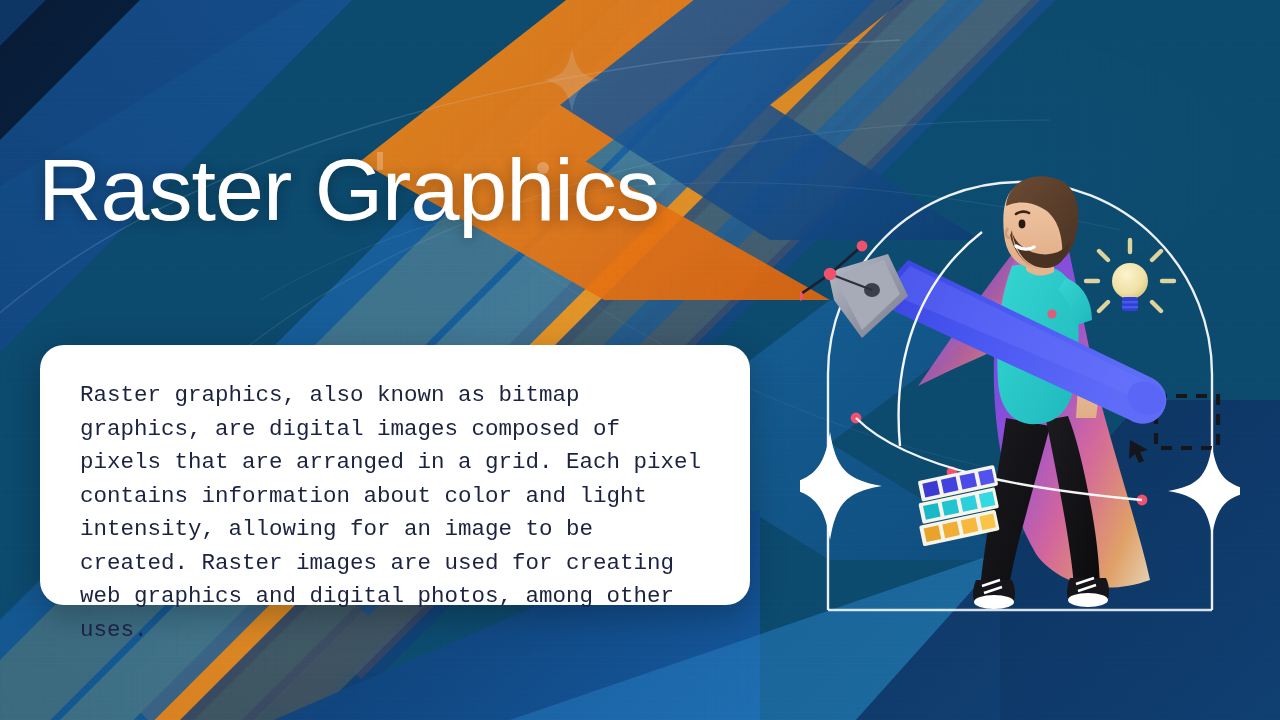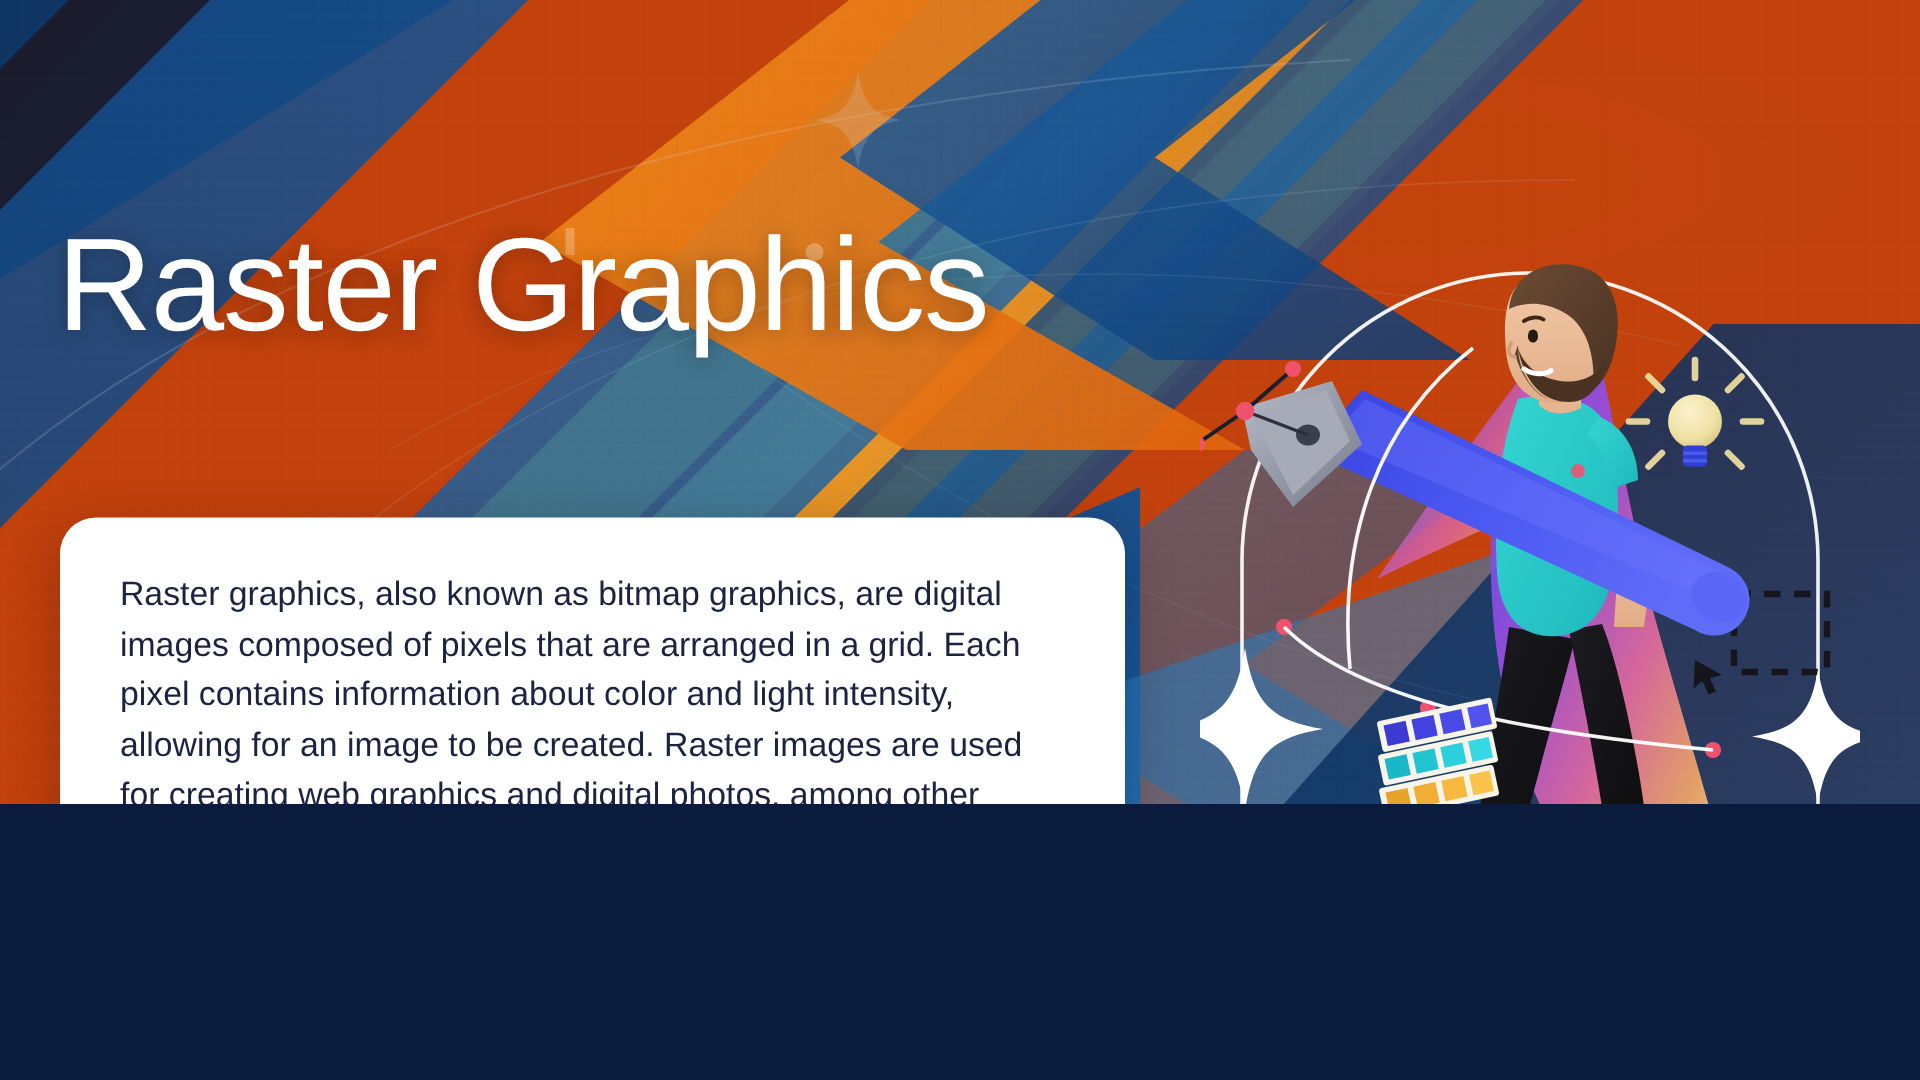--- a/index.html
+++ b/index.html
@@ -1,20 +1,20 @@
 <!DOCTYPE html>
 <html><head>
 <meta charset="utf-8">
 <style>
   * { margin:0; padding:0; box-sizing:border-box; }
   html,body { width:1280px; height:720px; overflow:hidden; background:#0a1b3d;
               font-family:"Liberation Sans", sans-serif; }
 
-  #slide { position:relative; width:1280px; height:536px; overflow:hidden;
-           background:#c2410c; }
+  #slide { position:relative; width:1280px; height:720px; overflow:hidden;
+           background:#0c4a6e; }
 
   
   .bg-layer { position:absolute; inset:0; }
 
   
   .bg-base {
     background:
       radial-gradient(120% 90% at 12% 8%, #0a1e44 0%, #0d2a55 35%, #11437e 70%, #1050917 100%),
       linear-gradient(160deg,#071734 0%,#0d2e5c 45%,#12538f 100%);
   }
@@ -128,20 +128,21 @@
     color:#ffffff; text-shadow:0 2px 14px rgba(0,0,0,.30);
     white-space:nowrap;
   }
 
   
   #text-card {
     position:absolute; left:40px; top:345px; width:710px; height:260px;
     background:#ffffff; border-radius:24px;
     box-shadow:0 10px 34px rgba(0,0,0,.26);
     padding:34px 40px 47px 40px;
+    font-family:Liberation Mono, monospace;
   }
   #body-text {
     font-size:22.5px; line-height:1.49; color:#1b2340; font-weight:400;
   }
 
   
   #illustration { position:absolute; left:800px; top:150px; width:440px; height:480px; }
   #illustration svg { display:block; width:100%; height:100%; }
 </style>
 </head>

